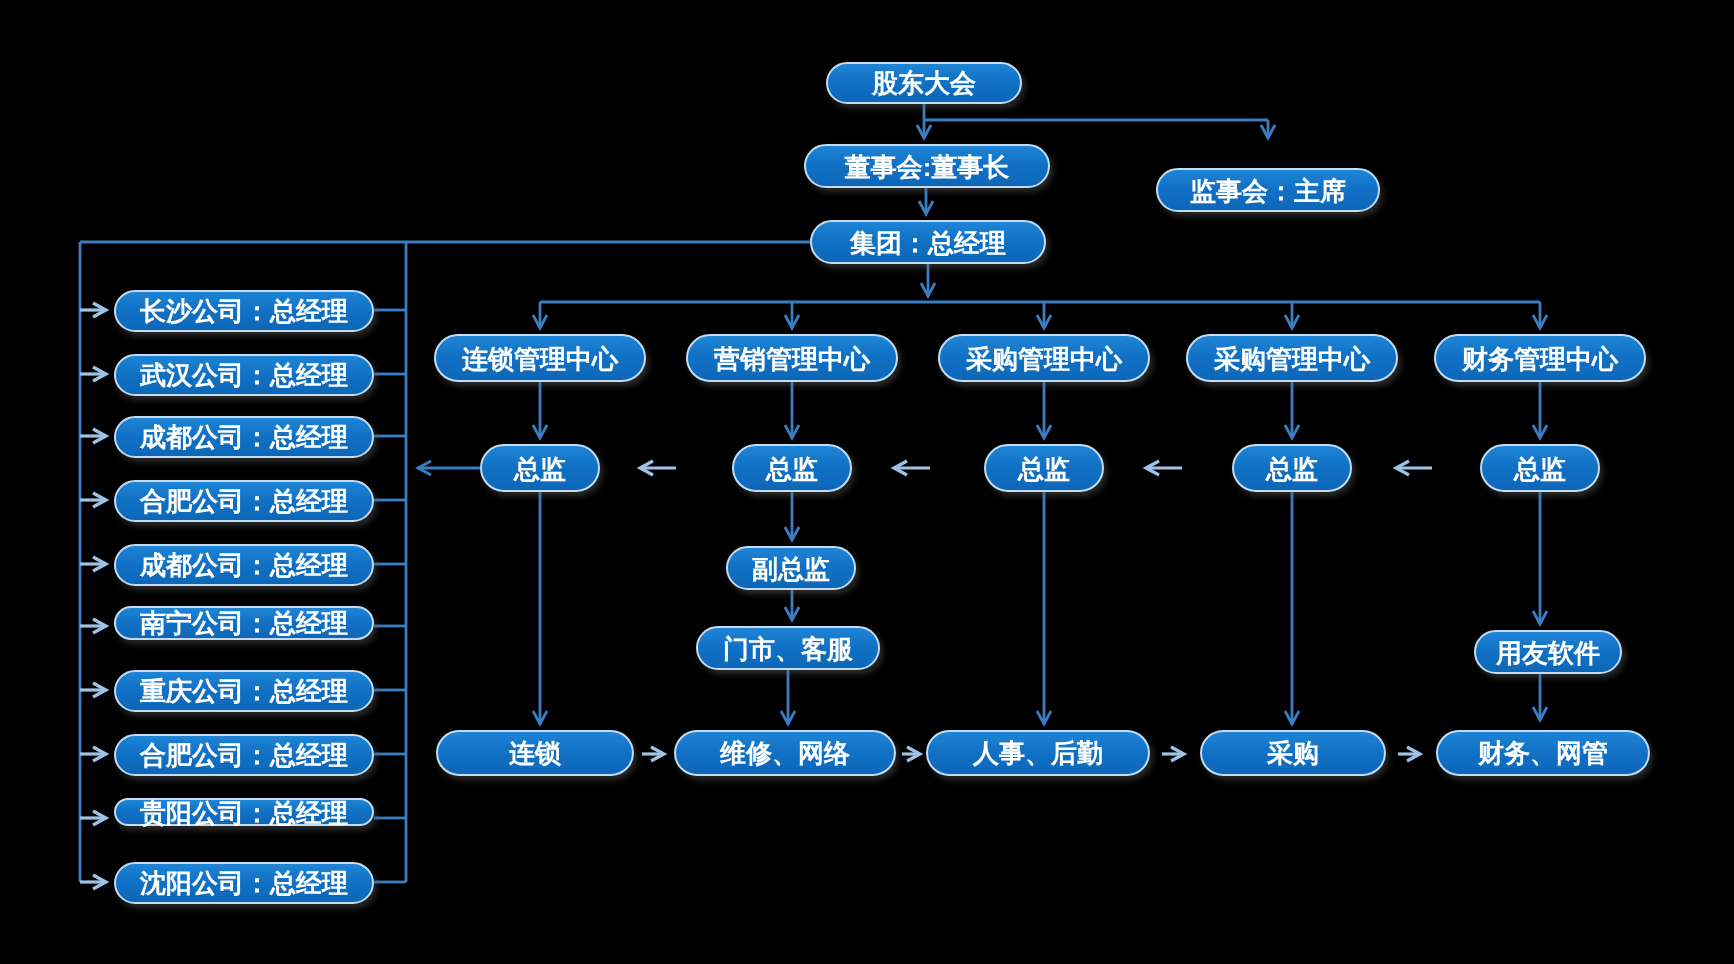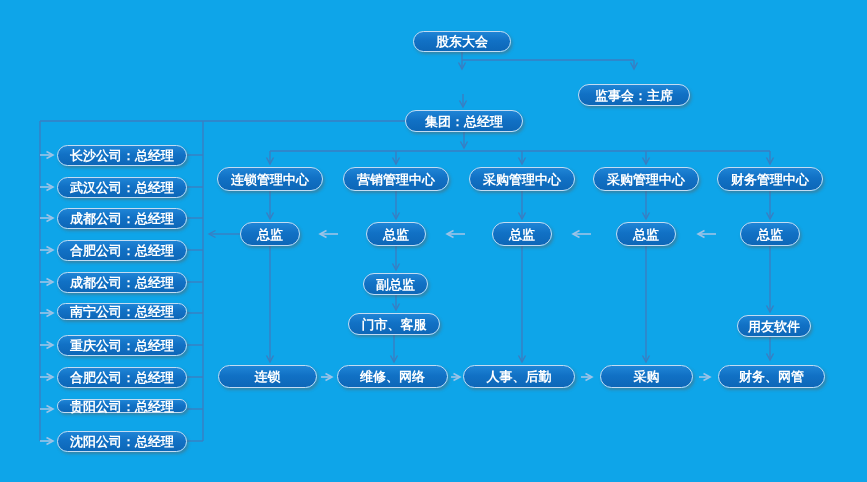--- a/index.html
+++ b/index.html
@@ -1,16 +1,16 @@
 <!DOCTYPE html>
 <html><head>
 <meta charset="utf-8">
 <style>
   html,body{margin:0;padding:0;background:#fff;}
-  .stage{position:relative;width:867px;height:482px;background:#0ea5e9;overflow:hidden;
+  .stage{position:relative;width:867px;height:482px;background:#000000;overflow:hidden;
          font-family:"Liberation Sans","DejaVu Sans",sans-serif;}
   .wires{position:absolute;left:0;top:0;pointer-events:none;}
   .node{position:absolute;display:flex;align-items:center;justify-content:center;
         background:linear-gradient(180deg,#1f85d6 0%,#1171c5 45%,#0d67b8 100%);
         color:#ffffff;font-weight:bold;font-size:13px;line-height:1;
         border:1px solid #c3dcf3;border-radius:12px;
         box-shadow:1.5px 2px 3px rgba(96,96,96,.45);
         white-space:nowrap;box-sizing:border-box;}
 </style>
 </head>
@@ -93,20 +93,21 @@
       <line x1="716" y1="234" x2="698" y2="234" marker-end="url(#al)"></line>
 
       <line x1="321" y1="377" x2="332" y2="377" marker-end="url(#al)"></line>
       <line x1="451" y1="377" x2="460" y2="377" marker-end="url(#al)"></line>
       <line x1="581" y1="377" x2="592" y2="377" marker-end="url(#al)"></line>
       <line x1="699" y1="377" x2="710" y2="377" marker-end="url(#al)"></line>
     </g>
   </svg>
 
   <div class="node" style="left:413px;top:31px;width:98px;height:21px">股东大会</div>
+  <div class="node" style="left:402px;top:72px;width:123px;height:22px">董事会:董事长</div>
   <div class="node" style="left:578px;top:84px;width:112px;height:22px">监事会：主席</div>
   <div class="node" style="left:405px;top:110px;width:118px;height:22px">集团：总经理</div>
 
   <div class="node" style="left:217px;top:167px;width:106px;height:24px">连锁管理中心</div>
   <div class="node" style="left:343px;top:167px;width:106px;height:24px">营销管理中心</div>
   <div class="node" style="left:469px;top:167px;width:106px;height:24px">采购管理中心</div>
   <div class="node" style="left:593px;top:167px;width:106px;height:24px">采购管理中心</div>
   <div class="node" style="left:717px;top:167px;width:106px;height:24px">财务管理中心</div>
 
   <div class="node" style="left:240px;top:222px;width:60px;height:24px">总监</div>

